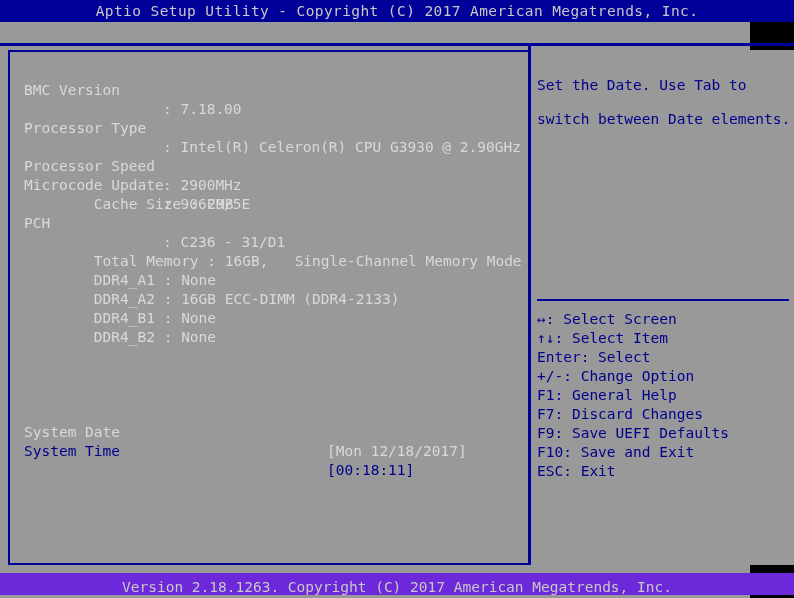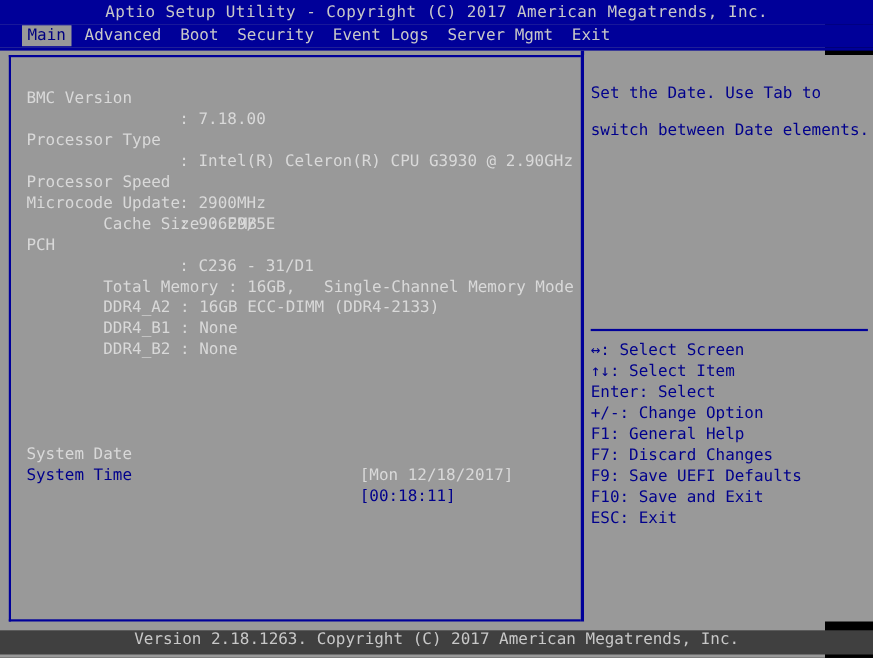--- a/index.html
+++ b/index.html
@@ -192,49 +192,40 @@
     white-space: pre;
   }
 
   
   #footer-bar {
     position: absolute;
     left: 0;
     top: 573px;
     width: 794px;
     height: 22px;
-    background: #404040;
+    background: #6d28d9;
     display: flex;
-    align-items: flex-start;
+    align-items: flex-end;
     justify-content: center;
   }
   #footer-bar .footer-text {
     color: #c8c8c8;
     font-size: 14.5px;
     white-space: pre;
   }
 </style>
 </head>
 <body>
 
 <div id="screen">
 
   <div id="title-bar">
     <span class="title-text">Aptio Setup Utility - Copyright (C) 2017 American Megatrends, Inc.</span>
   </div>
 
-  <div id="menu-bar">
-    <span class="menu-item active">Main</span>
-    <span class="menu-item">Advanced</span>
-    <span class="menu-item">Boot</span>
-    <span class="menu-item">Security</span>
-    <span class="menu-item">Event Logs</span>
-    <span class="menu-item">Server Mgmt</span>
-    <span class="menu-item">Exit</span>
-  </div>
   <div id="menu-rule"></div>
 
   <div id="left-panel">
     <div id="left-panel-inner">
 
 
       <div class="info-row">
         <span class="lbl">BMC Version</span>
         <span class="val"><span>:</span> <span>7.18.00</span></span>
       </div>
@@ -264,20 +255,23 @@
 
       <div class="info-row">
         <span class="lbl">PCH</span>
         <span class="val"><span>:</span> <span>C236 - 31/D1</span></span>
       </div>
 
       <div class="spacer-row"></div>
 
       <div class="info-row inline">
         <span class="lbl">Total Memory : 16GB,   Single-Channel Memory Mode</span>
+      </div>
+      <div class="info-row inline">
+        <span class="lbl">DDR4_A1 : None</span>
       </div>
       <div class="info-row inline">
         <span class="lbl">DDR4_A2 : 16GB ECC-DIMM (DDR4-2133)</span>
       </div>
       <div class="info-row inline">
         <span class="lbl">DDR4_B1 : None</span>
       </div>
       <div class="info-row inline">
         <span class="lbl">DDR4_B2 : None</span>
       </div>

